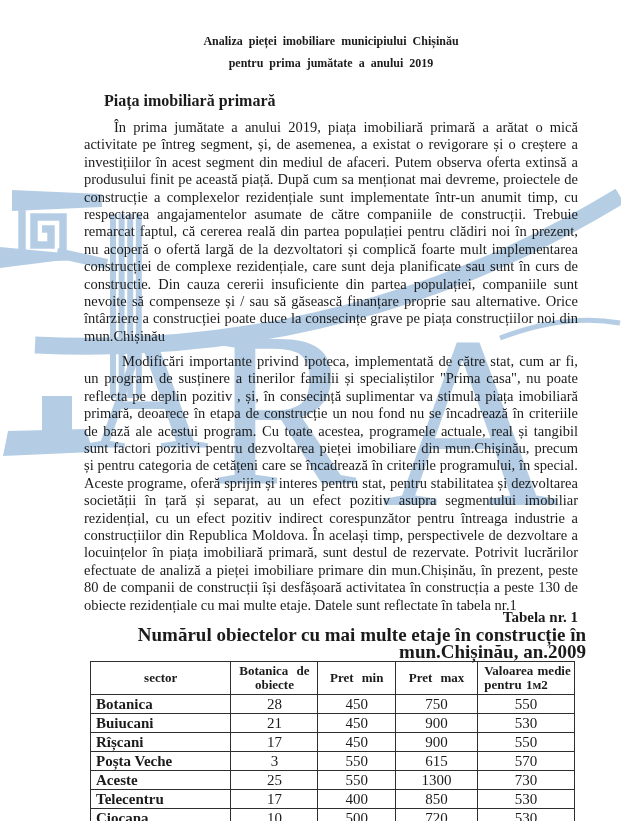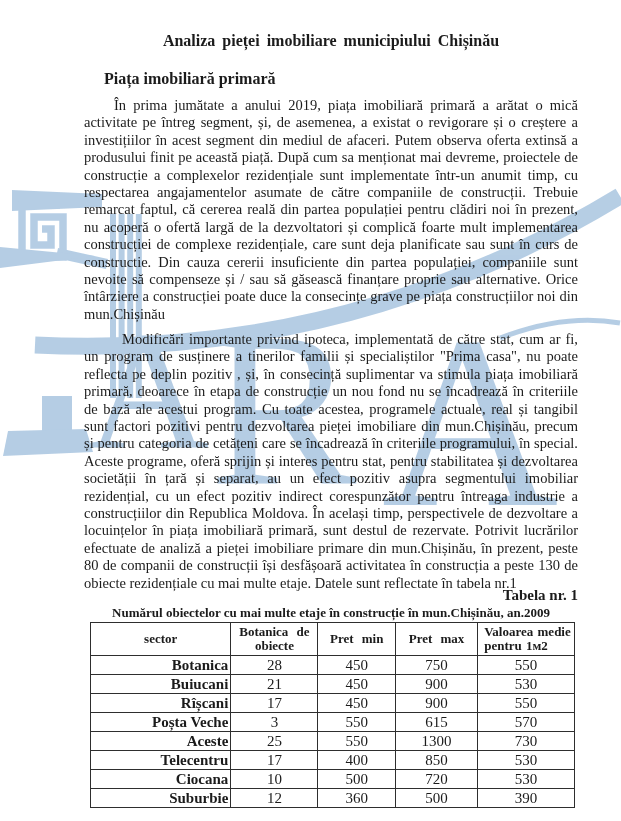--- a/index.html
+++ b/index.html
@@ -1,32 +1,32 @@
 <!DOCTYPE html>
 <html><head>
 <meta charset="utf-8">
 <style>
   html,body{margin:0;padding:0;}
   body{width:621px;height:821px;background:#ffffff;font-family:"Liberation Serif", serif;color:#1b1b1b;}
   .page{position:relative;width:621px;height:821px;overflow:hidden;background:#fff;}
   .watermark{position:absolute;left:0;top:0;z-index:0;pointer-events:none;}
   .content{position:relative;z-index:1;padding:30px 35px 0 76px;}
-  .title{ text-align:center;font-weight:bold;font-size:16px;line-height:22px;word-spacing:3px;}
+  .title{ text-align:center;font-weight:bold;font-size:12px;line-height:22px;word-spacing:3px;}
   .heading{margin-top:18px;margin-left:28px;font-weight:bold;font-size:16px;line-height:18px;}
   .para{margin:8px;text-align:justify;font-size:14.5px;line-height:17.4px;}
   .p1{margin-top:9px;height:226px;text-indent:30px;}
   .p2{height:247px;text-indent:38px;}
   .tablabel{margin-top:9px;text-align:right;padding-right:8px;font-weight:bold;font-size:15px;line-height:17px;}
-  .caption{text-align:center;font-weight:bold;font-size:13px;line-height:17px;}
+  .caption{text-align:right;font-weight:bold;font-size:19px;line-height:17px;}
   .dtable{margin-top:1px;margin-left:14px;width:485px;border-collapse:collapse;table-layout:fixed;}
   .dtable th,.dtable td{border:1px solid #2e2e2e;overflow:hidden;}
   .dtable th{font-size:13px;line-height:14px;font-weight:bold;padding:2px 2px;word-spacing:5px;vertical-align:middle;font-family:Liberation Serif, serif;}
   .dtable th.valhead{text-align:left;padding-left:6px;word-spacing:1px;}
   .dtable td{font-size:15px;line-height:18px;padding:0 2px;}
-  .dtable td.sector{font-weight:bold;text-align:right;padding-left:5px;}
+  .dtable td.sector{font-weight:bold;text-align:left;padding-left:5px;}
   .dtable td.num{text-align:center;}
 </style>
 </head>
 <body>
 
 <div class="page">
 
   <svg class="watermark" width="621" height="821" viewBox="0 0 621 821">
     <g opacity="0.95">
 
@@ -52,20 +52,21 @@
         <tspan x="150" y="448" font-size="170" text-anchor="middle">A</tspan>
         <tspan x="285" y="483" font-size="220" text-anchor="middle">R</tspan>
         <tspan x="470" y="505" font-size="245" text-anchor="middle">A</tspan>
       </text>
     </g>
   </svg>
 
   <div class="content">
     <div class="title">
       <div>Analiza pieței imobiliare municipiului Chișinău</div>
+      <div>pentru prima jumătate a anului 2019</div>
     </div>
 
     <div class="heading">Piața imobiliară primară</div>
 
     <p class="para p1">În prima jumătate a anului 2019, piața imobiliară primară a arătat o mică activitate pe întreg segment, și, de asemenea, a existat o revigorare și o creștere a investițiilor în acest segment din mediul de afaceri. Putem observa oferta extinsă a produsului finit pe această piață. După cum sa menționat mai devreme, proiectele de construcție a complexelor rezidențiale sunt implementate într-un anumit timp, cu respectarea angajamentelor asumate de către companiile de construcții. Trebuie remarcat faptul, că cererea reală din partea populației pentru clădiri noi în prezent, nu acoperă o ofertă largă de la dezvoltatori și complică foarte mult implementarea construcției de complexe rezidențiale, care sunt deja planificate sau sunt în curs de constructie. Din cauza cererii insuficiente din partea populației, companiile sunt nevoite să compenseze și / sau să găsească finanțare proprie sau alternative. Orice întârziere a construcției poate duce la consecințe grave pe piața construcțiilor noi din mun.Chișinău</p>
     <p class="para p2">Modificări importante privind ipoteca, implementată de către stat, cum ar fi, un program de susținere a tinerilor familii și specialiștilor "Prima casa", nu poate reflecta pe deplin pozitiv , și, în consecință suplimentar va stimula piața imobiliară primară, deoarece în etapa de construcție un nou fond nu se încadrează în criteriile de bază ale acestui program. Cu toate acestea, programele actuale, real și tangibil sunt factori pozitivi pentru dezvoltarea pieței imobiliare din mun.Chișinău, precum și pentru categoria de cetățeni care se încadrează în criteriile programului, în special. Aceste programe, oferă sprijin și interes pentru stat, pentru stabilitatea și dezvoltarea societății în țară și separat, au un efect pozitiv asupra segmentului imobiliar rezidențial, cu un efect pozitiv indirect corespunzător pentru întreaga industrie a construcțiilor din Republica Moldova. În același timp, perspectivele de dezvoltare a locuințelor în piața imobiliară primară,  sunt destul de rezervate. Potrivit lucrărilor efectuate de analiză a pieței imobiliare primare din mun.Chișinău, în prezent, peste 80 de companii de construcții își desfășoară activitatea în construcția a peste 130 de obiecte rezidențiale cu mai multe etaje. Datele sunt reflectate în tabela nr.1</p>
 
     <div class="tablabel">Tabela nr. 1</div>
     <div class="caption">Numărul obiectelor cu mai multe etaje în construcție în mun.Chișinău, an.2009</div>
 

